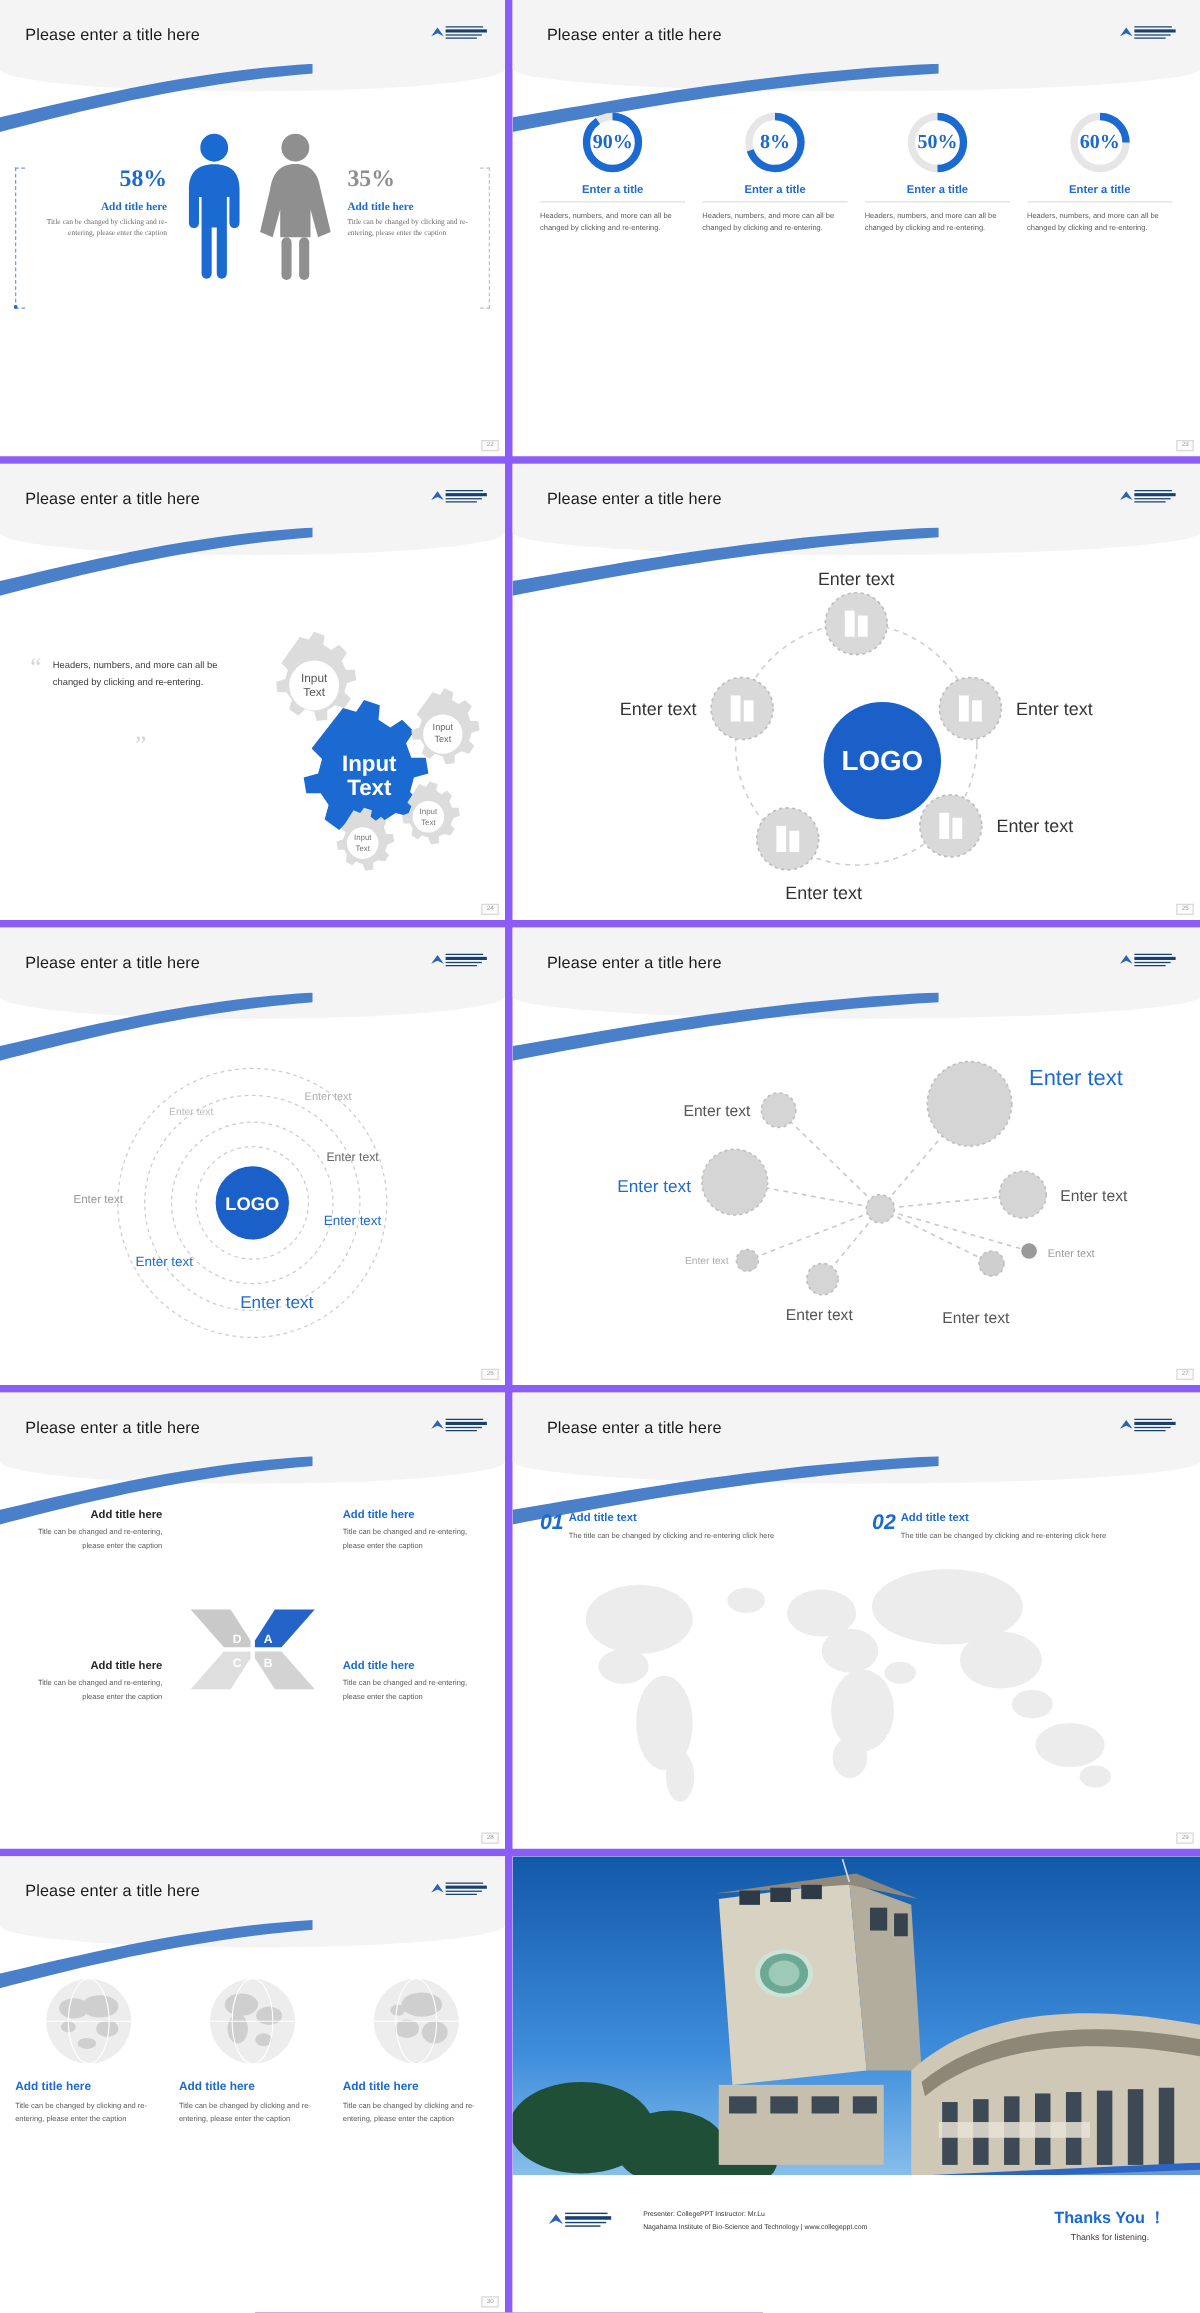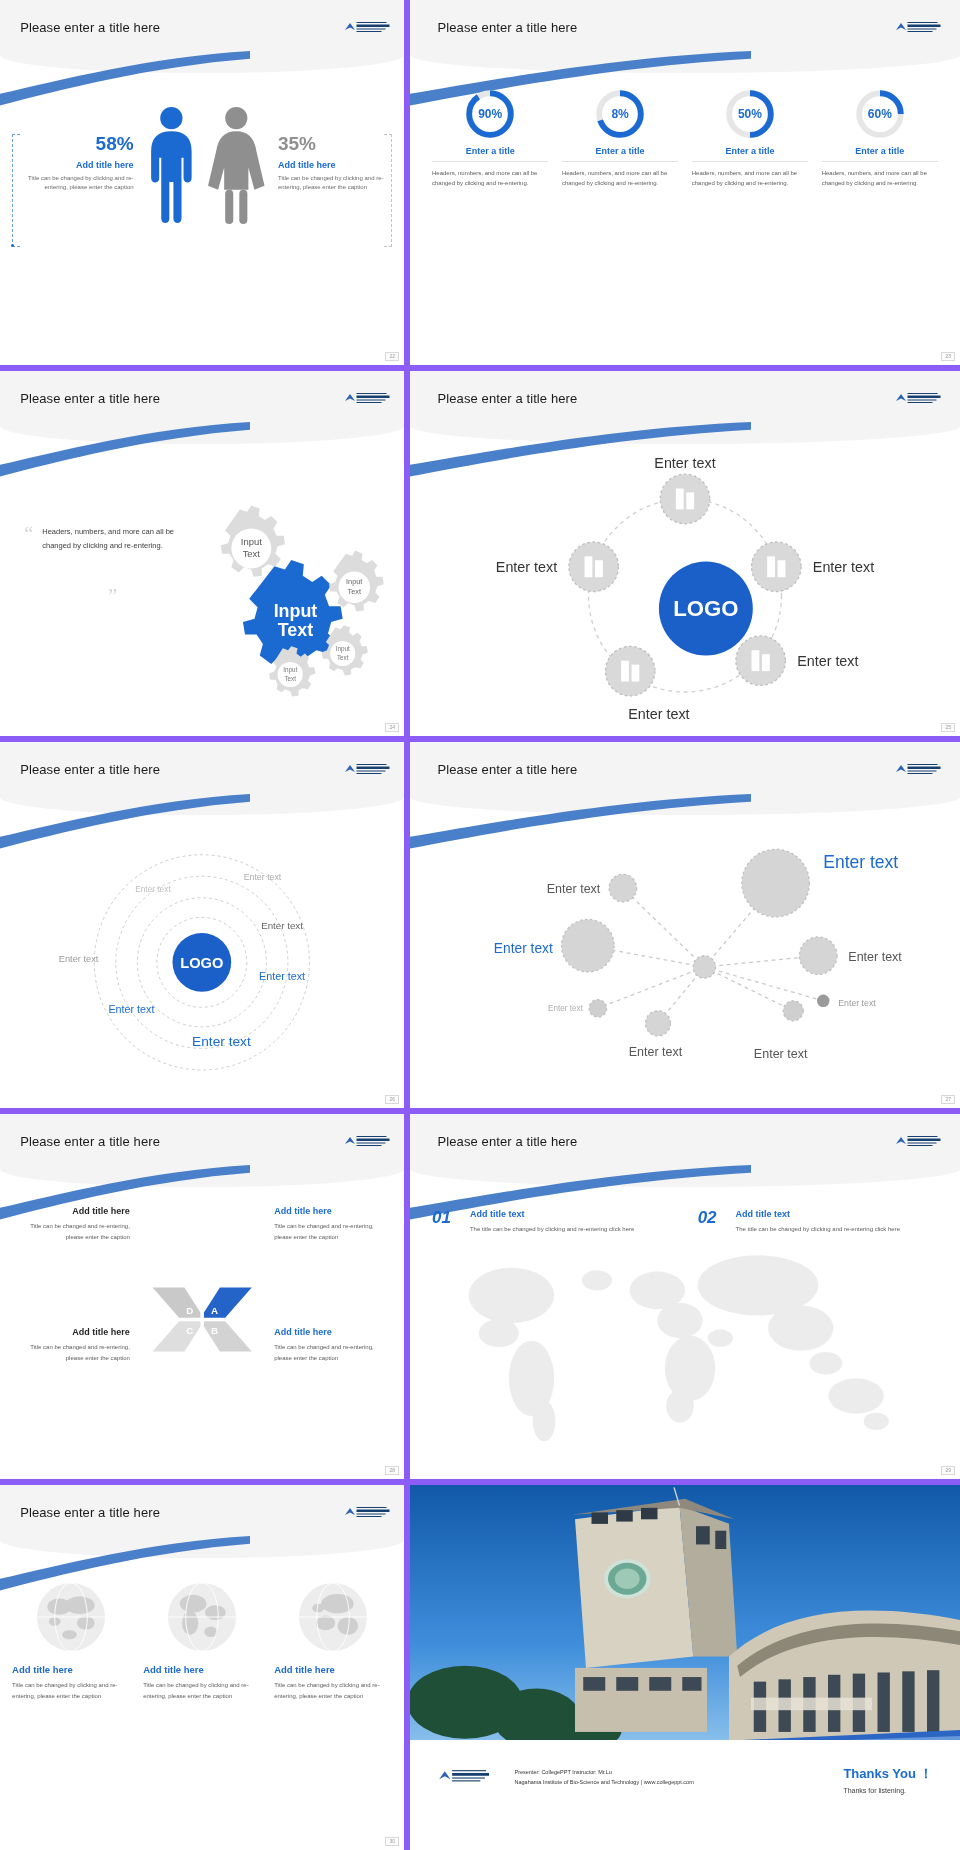--- a/index.html
+++ b/index.html
@@ -48,41 +48,41 @@
   
   .swoosh { position:absolute; left:0; top:14%; width:62%; height:16%; overflow:visible; }
   .swoosh svg { width:100%; height:100%; display:block; }
 
   
   .s1-wrap { position:absolute; inset:26% 3% 8% 3%; }
   .fig { position:absolute; top:4%; }
   .fig.male { left:34%; width:16%; }
   .fig.female { left:50.5%; width:17%; }
   .fig svg { width:100%; height:auto; display:block; }
-  .gender-block { position:absolute; top:16%; width:30%; }
+  .gender-block { position:absolute; top:16%; width:30%;font-family:Liberation Serif, serif; }
   .gender-block.left { left:2%; text-align:right; }
   .gender-block.right { right:0; left:auto; text-align:left; }
   .pct { font-size:19px; font-weight:bold; line-height:1; margin-bottom:7px; }
   .pct.blue { color:#1b6ad1; }
   .pct.gray { color:#8f8f8f; }
   .addt { font-size:9px; font-weight:bold; color:#1b6ad1; margin-bottom:4px; }
   .capt { font-size:6px; color:#6a6a6a; line-height:1.55; }
   .dashbox { position:absolute; border:1px dashed #6e9fe0; }
   .dashbox.l { left:0; top:16%; width:2%; height:47%; border-right:none; }
   .dashbox.r { right:0; top:16%; width:2%; height:47%; border-left:none; border-color:#c2c2c2; }
   .dot { position:absolute; width:3px; height:3px; border-radius:50%; background:#1b6ad1; }
 
   
   .donut-row { position:absolute; inset:24% 4% 4% 4%; display:flex; justify-content:space-between; }
   .donut-col { width:23%; text-align:center; }
   .donut { width:52px; height:52px; margin:0 auto 6px; position:relative; }
   .donut svg { width:100%; height:100%; transform:rotate(-90deg); }
   .donut .dlabel {
     position:absolute; inset:0; display:flex; align-items:center; justify-content:center;
-    font-size:12px; font-weight:bold; color:#1b6ad1; transform:none;
+    font-size:16px; font-weight:bold; color:#1b6ad1; transform:none;font-family:Liberation Serif, serif;
   }
   .dtitle { font-size:9px; font-weight:bold; color:#1b6ad1; padding-bottom:5px; border-bottom:1px solid #e0e0e0; }
   .dbody { font-size:6px; color:#5c5c5c; line-height:1.75; margin-top:6px; text-align:left; }
 
   
   .quote-blk { position:absolute; left:6%; top:42%; width:40%; }
   .quote-mark { font-size:20px; color:#d5d5d5; font-family:"Liberation Serif",serif; line-height:.7; }
   .quote-txt { font-size:7.5px; color:#3c3c3c; line-height:1.95; }
   .qm-open { position:absolute; left:0; top:2px; }
   .qm-close { position:absolute; left:52%; top:64px; }
@@ -112,40 +112,40 @@
   .bt-h.dark { color:#262626; }
   .bt-h.blue { color:#1b6ad1; }
   .bt-p { font-size:6px; color:#5c5c5c; line-height:1.8; }
   .bowtie { position:absolute; left:36%; top:14%; width:28%; height:62%; }
   .bowtie svg { width:100%; height:100%; }
 
   
   .wmap { position:absolute; left:4%; top:32%; width:92%; height:62%; opacity:.35; }
   .wmap svg { width:100%; height:100%; }
   .num-row { position:absolute; inset:26% 4% auto 4%; display:flex; gap:5%; }
-  .num-col { flex:1; display:flex; gap:19px; }
+  .num-col { flex:1; display:flex; gap:4px; }
   .bignum { font-size:17px; font-weight:bold; color:#1b6ad1; font-style:italic; line-height:1; }
   .nh { font-size:9px; font-weight:bold; color:#1b6ad1; margin-bottom:5px; }
   .np { font-size:6px; color:#5c5c5c; line-height:1.75; }
 
   
   .globes { position:absolute; inset:26% 3% 4% 3%; display:flex; justify-content:space-between; }
   .globe-col { width:31%; text-align:left; }
   .globe { width:74px; height:74px; margin:0 auto 10px; }
   .globe svg { width:100%; height:100%; }
   .gh { font-size:9.5px; font-weight:bold; color:#1b6ad1; margin-bottom:5px; }
   .gp { font-size:6px; color:#5c5c5c; line-height:1.8; }
 
   
   .photo { position:absolute; left:0; top:0; width:100%; height:72%; overflow:hidden; }
   .photo svg { width:100%; height:100%; display:block; }
   .thanks-ft { position:absolute; left:0; bottom:0; width:100%; height:30%; background:#fff; }
   .ft-logo { position:absolute; left:5%; top:26%; width:52px; height:15px; }
   .ft-meta { position:absolute; left:19%; top:24%; font-size:5.5px; color:#333; line-height:1.9; }
-  .thx { position:absolute; right:5%; top:22%; text-align:left; }
+  .thx { position:absolute; right:5%; top:22%; text-align:center; }
   .thx-h { font-size:13px; font-weight:bold; color:#1b6ad1; margin-bottom:4px; }
   .thx-p { font-size:7px; color:#3a3a3a; }
   .blue-band { position:absolute; left:0; bottom:26%; width:100%; height:7%; overflow:hidden; }
   .blue-band svg { width:100%; height:100%; }
 </style>
 </head>
 <body>
 
 <div class="grid">
 

